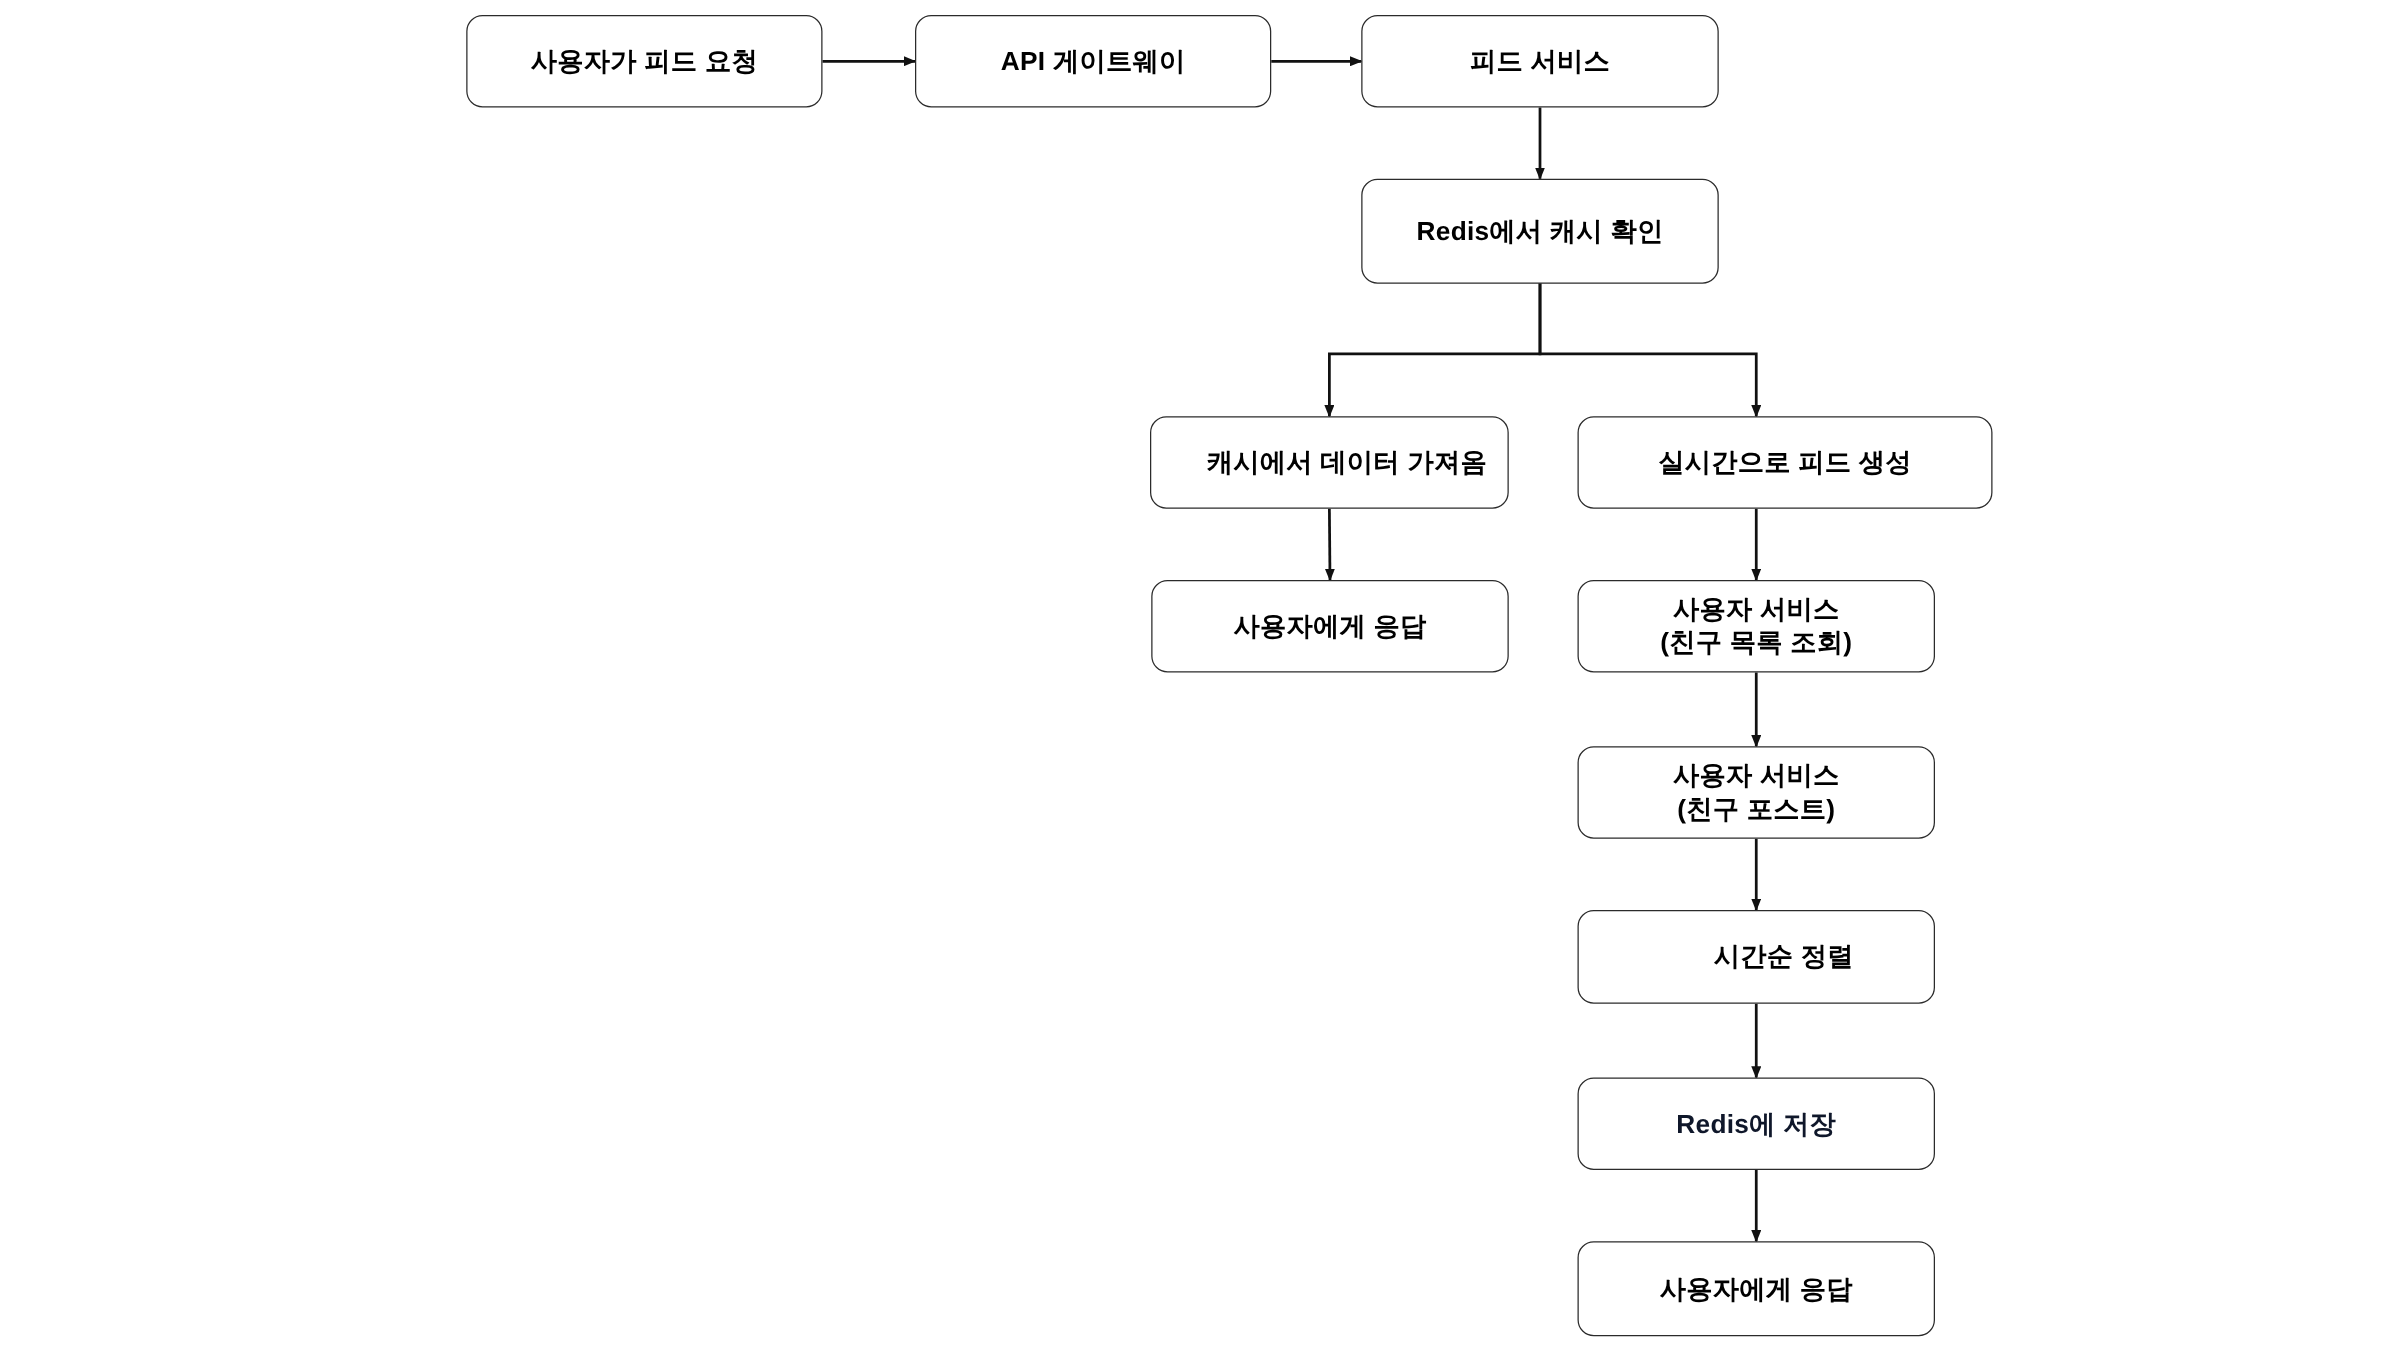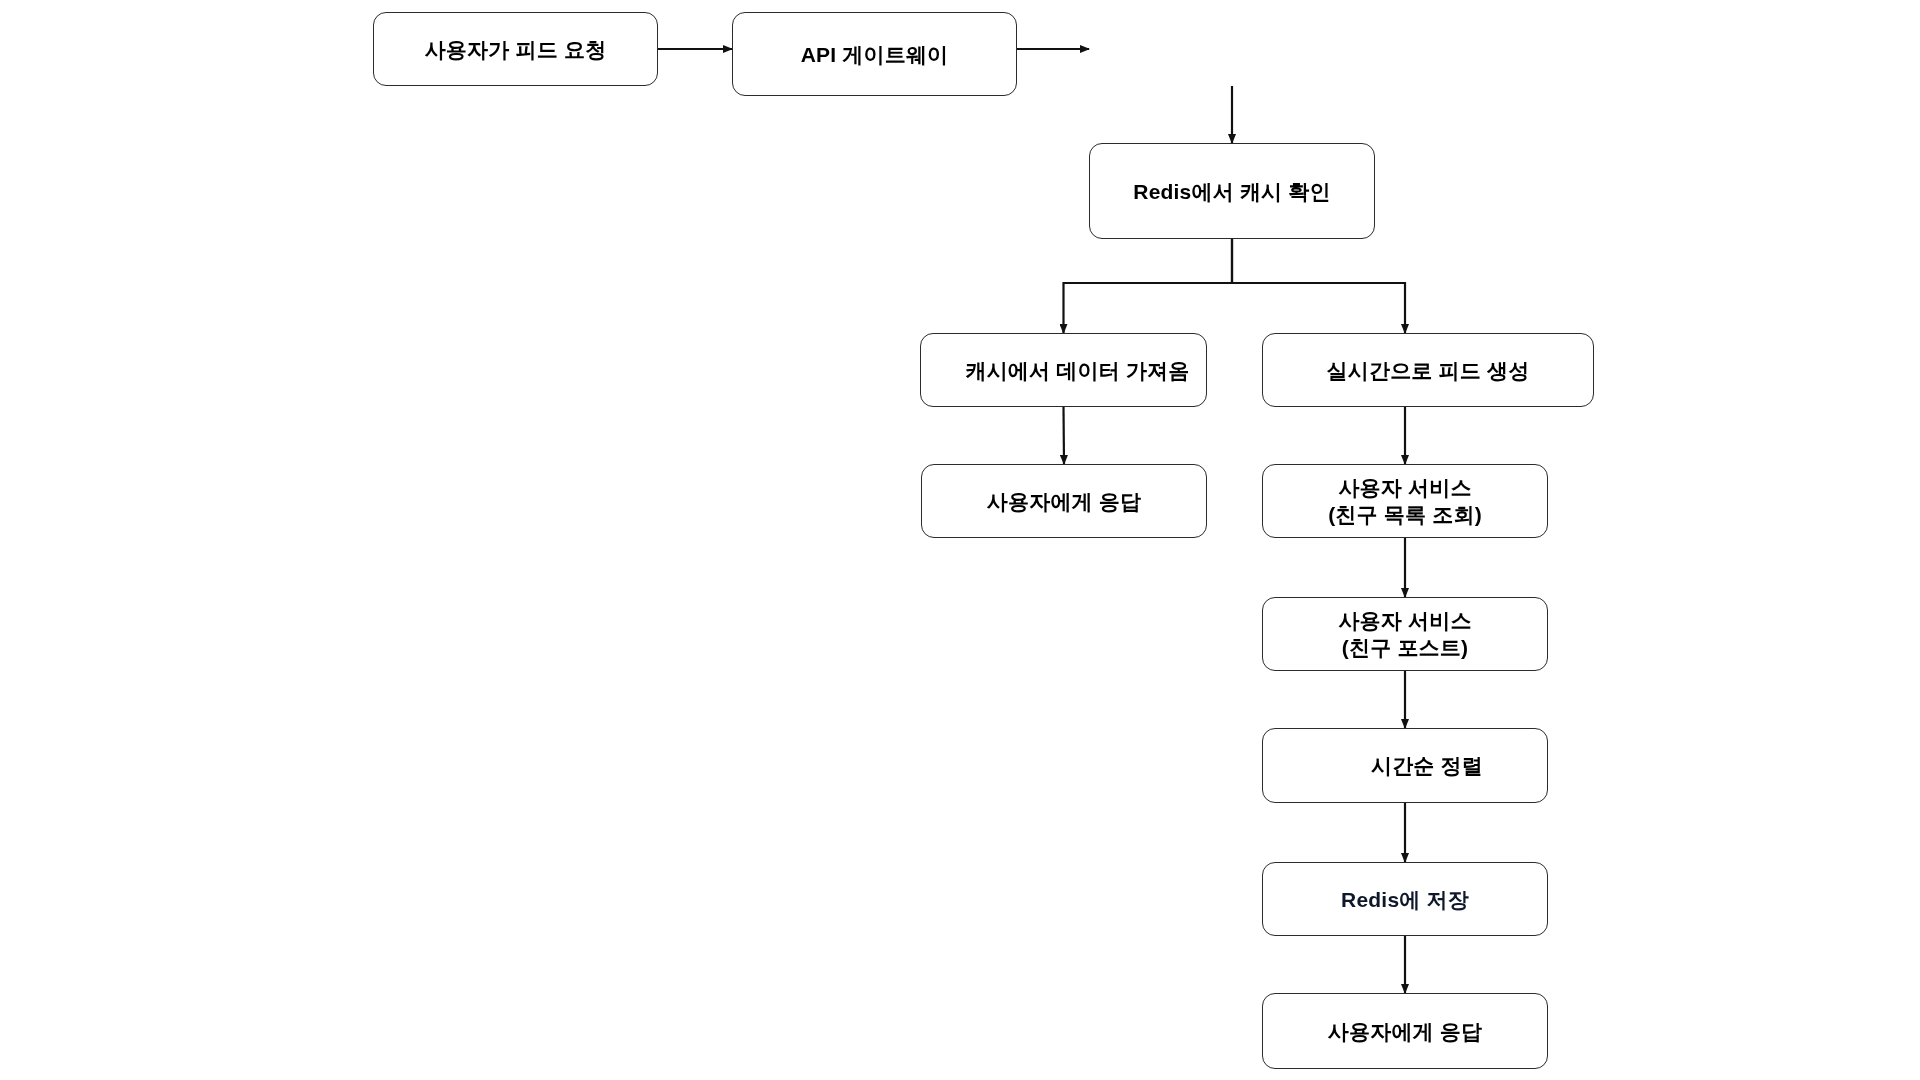--- a/index.html
+++ b/index.html
@@ -68,24 +68,27 @@
       <path d="M1405,407 L1405,464" fill="none" stroke="#111111" stroke-width="2.2" marker-end="url(#arrowhead)"></path>
       <path d="M1405,538 L1405,597" fill="none" stroke="#111111" stroke-width="2.2" marker-end="url(#arrowhead)"></path>
       <path d="M1405,671 L1405,728" fill="none" stroke="#111111" stroke-width="2.2" marker-end="url(#arrowhead)"></path>
       <path d="M1405,803 L1405,862" fill="none" stroke="#111111" stroke-width="2.2" marker-end="url(#arrowhead)"></path>
       <path d="M1405,936 L1405,993" fill="none" stroke="#111111" stroke-width="2.2" marker-end="url(#arrowhead)"></path>
     </svg>
   <div class="nodes-layer" id="nodes-layer">
       <div class="flow-node" style="left: 373px; top: 12px; width: 285px; height: 74px; background: rgb(255, 255, 255); border-color: rgb(43, 43, 43); color: rgb(0, 0, 0);">
         <div class="node-line">사용자가 피드 요청</div>
       </div>
-      <div class="flow-node" style="left: 732px; top: 12px; width: 285px; height: 84px; background: rgb(255, 255, 255); border-color: rgb(43, 43, 43); color: rgb(0, 0, 0);">
+      <div class="flow-node" style="left: 732px; top: 12px; width: 285px; height: 74px; background: rgb(255, 255, 255); border-color: rgb(43, 43, 43); color: rgb(0, 0, 0);">
         <div class="node-line">API 게이트웨이</div>
       </div>
-      <div class="flow-node" style="left: 1089px; top: 143px; width: 286px; height: 96px; background: rgb(255, 255, 255); border-color: rgb(43, 43, 43); color: rgb(0, 0, 0);">
+      <div class="flow-node" style="left: 1089px; top: 12px; width: 286px; height: 74px; background: rgb(255, 255, 255); border-color: rgb(43, 43, 43); color: rgb(0, 0, 0);">
+        <div class="node-line">피드 서비스</div>
+      </div>
+      <div class="flow-node" style="left: 1089px; top: 143px; width: 286px; height: 84px; background: rgb(255, 255, 255); border-color: rgb(43, 43, 43); color: rgb(0, 0, 0);">
         <div class="node-line">Redis에서 캐시 확인</div>
       </div>
       <div class="flow-node" style="left: 920px; top: 333px; width: 287px; height: 74px; background: rgb(255, 255, 255); border-color: rgb(43, 43, 43); color: rgb(0, 0, 0); padding-left: 28px;">
         <div class="node-line">캐시에서 데이터 가져옴</div>
       </div>
       <div class="flow-node" style="left: 1262px; top: 333px; width: 332px; height: 74px; background: rgb(255, 255, 255); border-color: rgb(43, 43, 43); color: rgb(0, 0, 0);">
         <div class="node-line">실시간으로 피드 생성</div>
       </div>
       <div class="flow-node" style="left: 921px; top: 464px; width: 286px; height: 74px; background: rgb(255, 255, 255); border-color: rgb(43, 43, 43); color: rgb(0, 0, 0);">
         <div class="node-line">사용자에게 응답</div>

